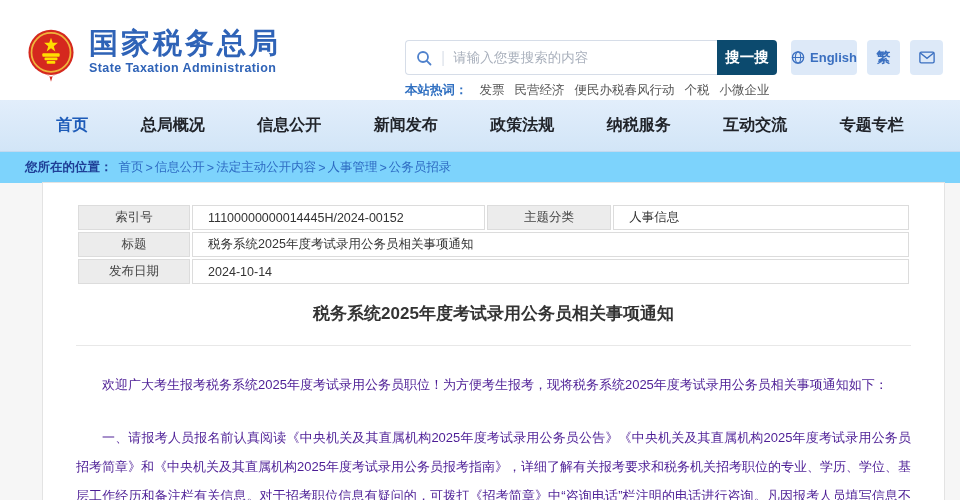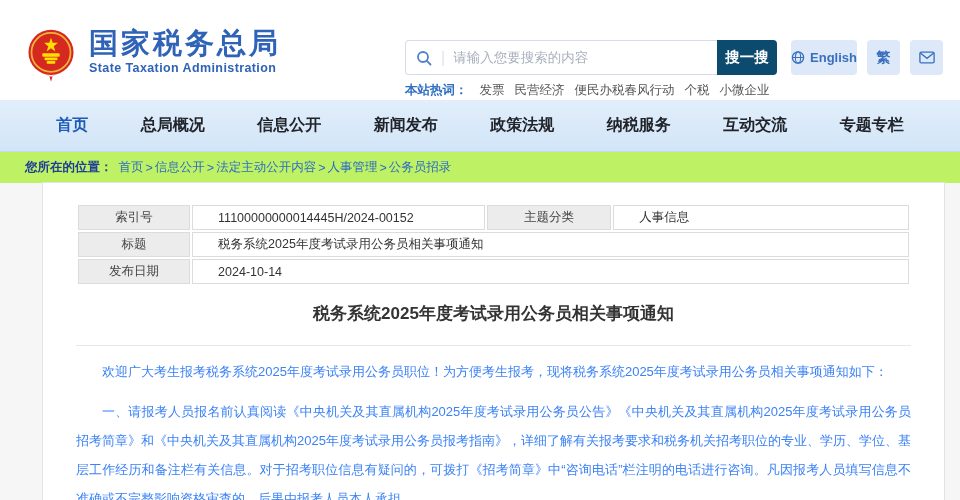--- a/index.html
+++ b/index.html
@@ -28,38 +28,38 @@
   .hotwords { position:absolute; left:405px; top:82px; font-size:12.5px; display:flex; align-items:center; }
   .hotwords .hot-label { color:#2f6fc1; font-weight:bold; margin-right:12px; }
   .hotwords a { color:#555; text-decoration:none; margin-right:10px; cursor:pointer; }
 
   
   .nav { height:52px; background:linear-gradient(#e2eefb,#d2e5f7); display:flex; align-items:center; justify-content:space-around; padding:0 30px; border-bottom:1px solid #c3d9ef; }
   .nav-item { font-size:16px; font-weight:bold; color:#21242a; text-decoration:none; cursor:pointer; }
   .nav-item.active { color:#1d5bb8; }
 
   
-  .breadcrumb-bar { height:31px; background:#bef264; display:flex; align-items:center; padding-left:25px; font-size:12.5px; }
+  .breadcrumb-bar { height:31px; background:#7dd3fc; display:flex; align-items:center; padding-left:25px; font-size:12.5px; }
   .crumb-label { color:#1f3f97; font-weight:bold; margin-right:6px; }
   .crumb-link { color:#2e6cc3; text-decoration:none; cursor:pointer; }
   .crumb-sep { color:#2e6cc3; margin:0 2px; }
 
   
   .content-wrap { background:#f6f6f6; height:317px; }
   .card { position:absolute; left:42px; top:182px; width:903px; height:360px; background:#fff; border:1px solid #e3e3e3; padding:20px 33px 0 33px; }
 
   table.meta { width:100%; border-collapse:collapse; table-layout:fixed; }
-  table.meta td { border:2px solid #fff; outline:1px solid #dcdcdc; outline-offset:-2px; height:27px; font-size:12.5px; color:#333; background:#fff; padding:0 26px; overflow:hidden; white-space:nowrap; }
+  table.meta td { border:2px solid #fff; outline:1px solid #dcdcdc; outline-offset:-2px; height:27px; font-size:12.5px; color:#333; background:#fff; padding:0 16px; overflow:hidden; white-space:nowrap; }
   table.meta td.lbl { background:#ececec; text-align:center; color:#444; padding:0; }
   table.meta { border:1px solid #dcdcdc; }
   td.c1 { width:113px; } td.c2 { width:292px; } td.c3 { width:125px; } td.c4 { width:295px; }
 
   .article-title { text-align:center; font-size:17px; font-weight:bold; color:#333; margin-top:16px; }
   .divider { height:1px; background:#e8e8e8; margin-top:20px; }
-  .article-body p { font-size:13px; color:#3b82f6; line-height:29px; text-indent:2em; text-align:justify; margin-top:11px; }
+  .article-body p { font-size:13px; color:#4c1d95; line-height:29px; text-indent:2em; text-align:justify; margin-top:24px; }
   .article-body { margin-top:6px; }
 </style>
 </head>
 <body>
 
 <div id="page">
 
   <div class="header">
     <div class="brand">
       <svg class="emblem" viewBox="0 0 60 64">

